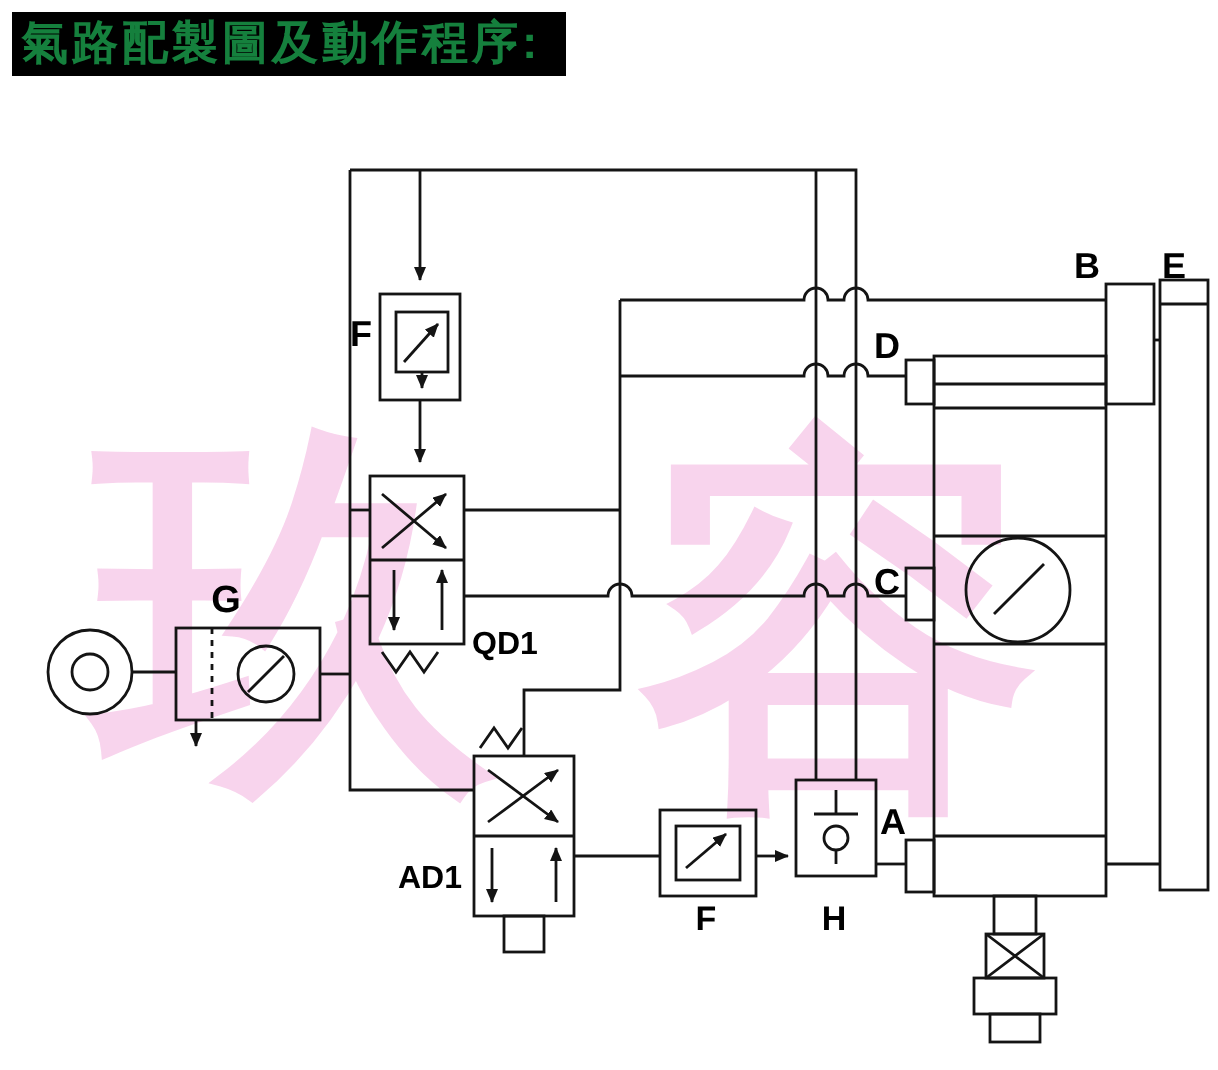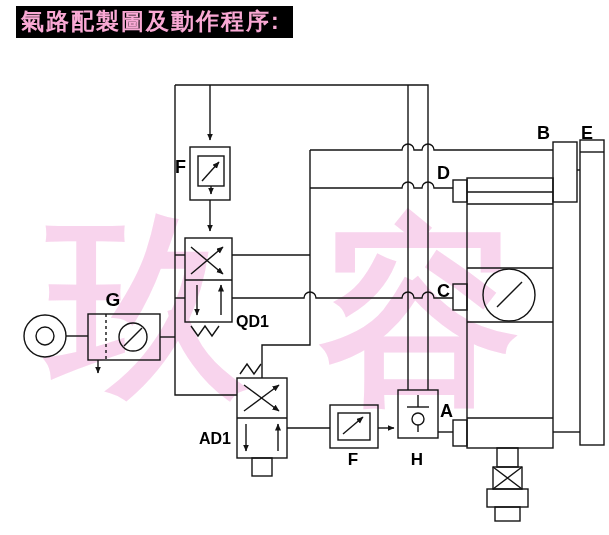--- a/index.html
+++ b/index.html
@@ -1,18 +1,18 @@
 <!DOCTYPE html>
 <html><head>
 <meta charset="utf-8">
 <style>
   html,body{margin:0;padding:0;background:#fff;}
   .stage{position:relative;width:609px;height:535px;background:#ffffff;overflow:hidden;
          font-family:"Liberation Sans",sans-serif;}
-  .title{position:absolute;left:16px;top:6px;background:#000;color:#f9a8d4;
+  .title{position:absolute;left:6px;top:6px;background:#000;color:#15803d;
          font:bold 23px/31px "Liberation Sans",sans-serif;padding:0 12px 1px 5px;
          letter-spacing:2px;white-space:nowrap;}
   svg{position:absolute;left:0;top:0;}
   .ln-g *{fill:none;stroke:#141414;stroke-width:1.4;}
   .dash{stroke-dasharray:3,3;}
   .wm{font-family:"Liberation Sans",sans-serif;font-weight:bold;opacity:.85;}
   .lb{font-family:"Liberation Sans",sans-serif;font-weight:bold;fill:#000;stroke:none;}
 </style>
 </head>
 <body>

